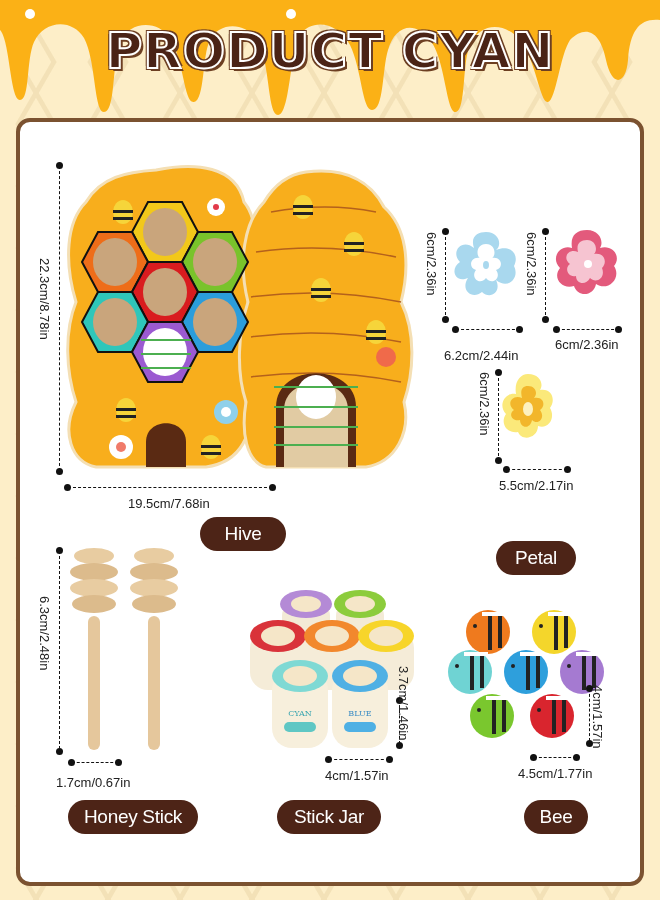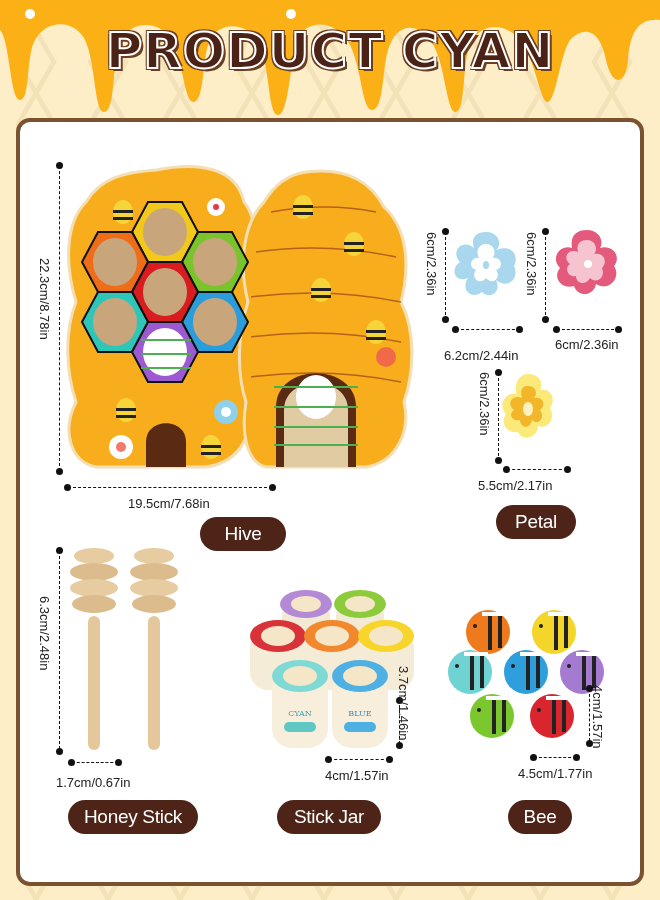--- a/index.html
+++ b/index.html
@@ -195,23 +195,23 @@
   <div class="dot" style="left:615px;top:326px;"></div>
   <div class="dim-text" style="left:555px;top:337px;">6cm/2.36in</div>
 
   <div class="dot" style="left:495px;top:369px;"></div>
   <div class="dline-v" style="left:498px;top:373px;height:88px;"></div>
   <div class="dot" style="left:495px;top:457px;"></div>
   <div class="dim-text dim-v" style="left:492px;top:372px;">6cm/2.36in</div>
   <div class="dot" style="left:503px;top:466px;"></div>
   <div class="dline-h" style="left:507px;top:469px;width:60px;"></div>
   <div class="dot" style="left:564px;top:466px;"></div>
-  <div class="dim-text" style="left:478px;top:478px;">5.5cm/2.17in</div>
-
-  <div class="label-pill" style="left:496px;top:505px;width:80px;">Petal</div>
+  <div class="dim-text" style="left:499px;top:478px;">5.5cm/2.17in</div>
+
+  <div class="label-pill" style="left:496px;top:541px;width:80px;">Petal</div>
 </div>
 
 <div>
   <svg class="art" style="left:68px;top:546px;width:116px;height:206px;" viewBox="0 0 116 206">
     <g>
       <rect x="20" y="70" width="12" height="134" rx="6" fill="#e5c79c"></rect>
       <ellipse cx="26" cy="10" rx="20" ry="8" fill="#e8cca1"></ellipse>
       <ellipse cx="26" cy="26" rx="24" ry="9" fill="#dcbb8c"></ellipse>
       <ellipse cx="26" cy="42" rx="24" ry="9" fill="#e8cca1"></ellipse>
       <ellipse cx="26" cy="58" rx="22" ry="9" fill="#dcbb8c"></ellipse>
@@ -331,14 +331,14 @@
     </g>
   </svg>
   <div class="dot" style="left:586px;top:685px;"></div>
   <div class="dline-v" style="left:589px;top:689px;height:52px;"></div>
   <div class="dot" style="left:586px;top:740px;"></div>
   <div class="dim-text dim-v" style="left:605px;top:685px;">4cm/1.57in</div>
   <div class="dot" style="left:530px;top:754px;"></div>
   <div class="dline-h" style="left:534px;top:757px;width:42px;"></div>
   <div class="dot" style="left:573px;top:754px;"></div>
   <div class="dim-text" style="left:518px;top:766px;">4.5cm/1.77in</div>
-  <div class="label-pill" style="left:508px;top:800px;width:64px;text-align:center;">Bee</div>
+  <div class="label-pill" style="left:524px;top:800px;width:64px;text-align:center;">Bee</div>
 </div>
 
 </body></html>

